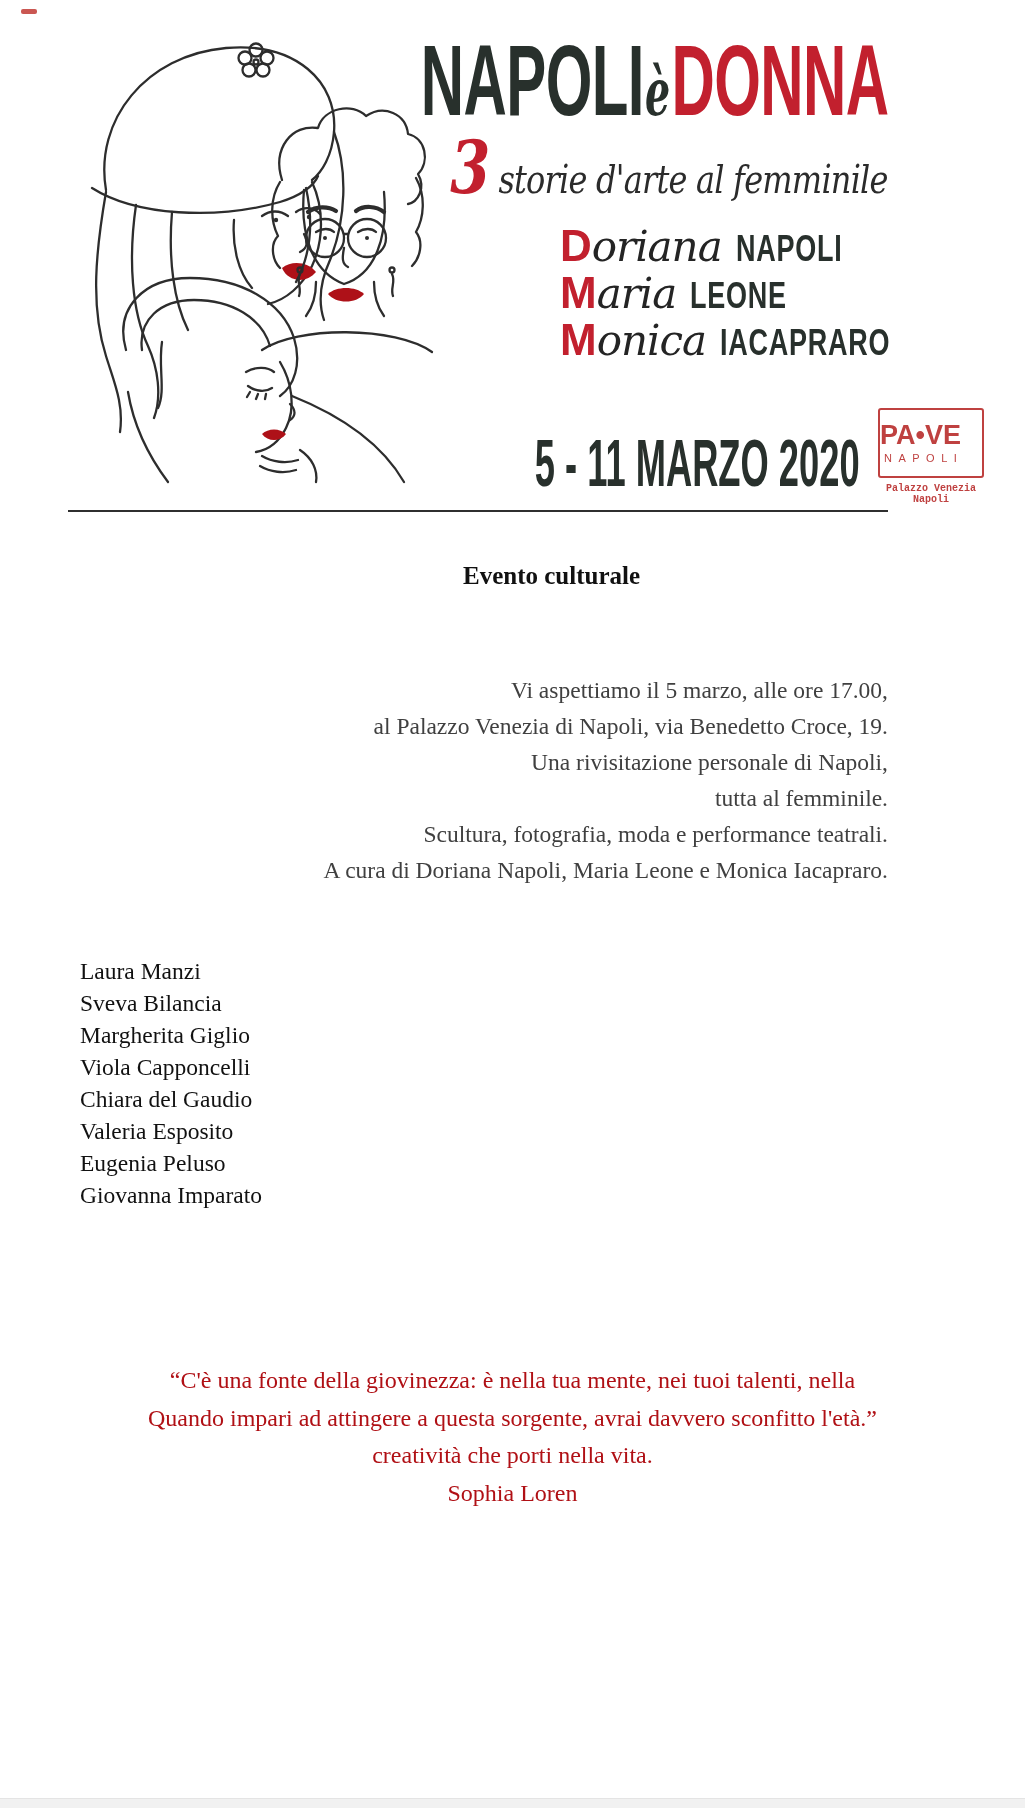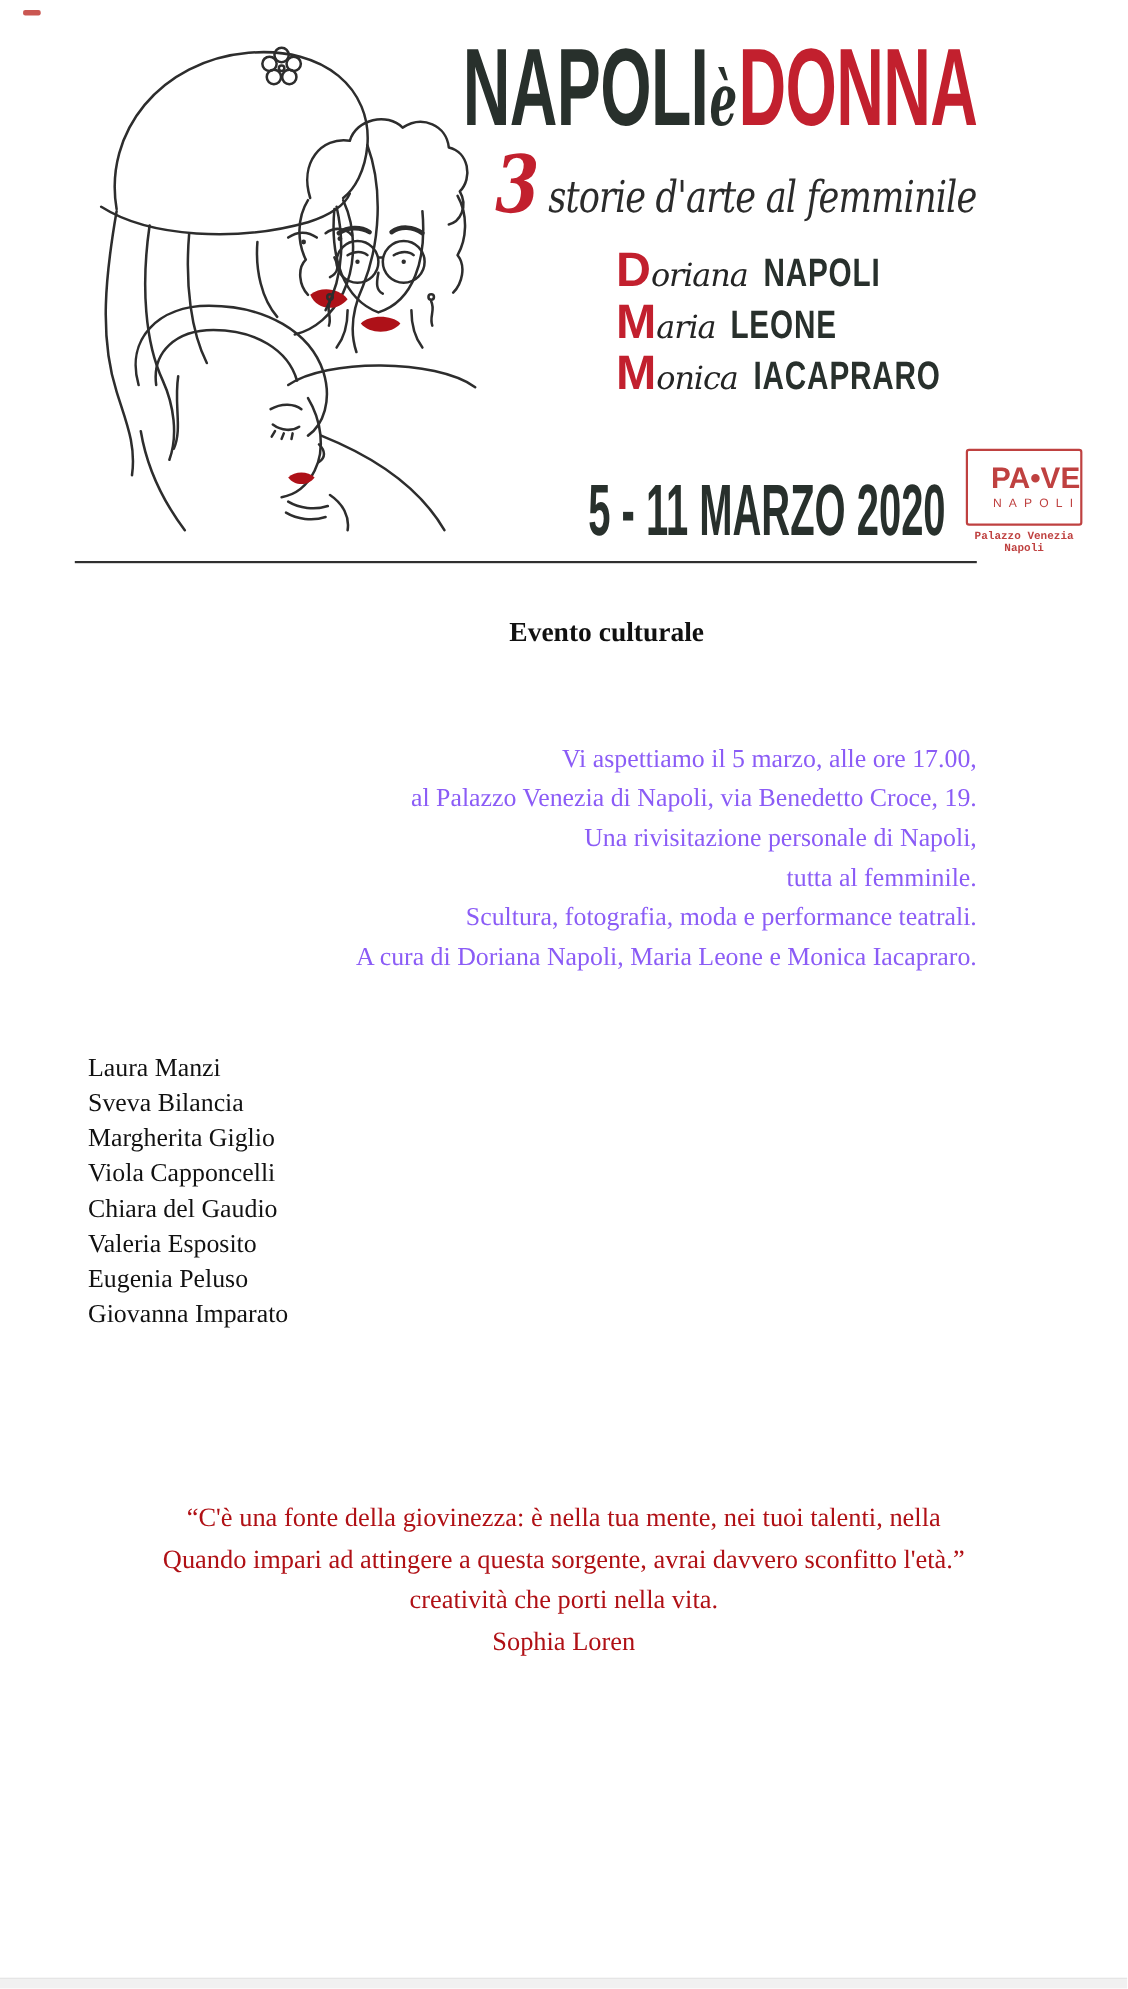--- a/index.html
+++ b/index.html
@@ -21,42 +21,42 @@
   .t-donna{font-family:"Liberation Sans",sans-serif;font-weight:700;font-size:100px;line-height:1;color:#c2202e;letter-spacing:-1px;}
 
   .subtitle-row{position:absolute;right:137px;top:132px;display:flex;align-items:baseline;white-space:nowrap;
                 transform:scaleX(.80);transform-origin:100% 50%;}
   .s-num{font-family:"DejaVu Serif",serif;font-style:italic;font-weight:700;font-size:72px;line-height:1;color:#c2202e;margin-right:10px;}
   .s-text{font-family:"DejaVu Serif",serif;font-style:italic;font-size:40px;line-height:1;color:#2b2b2b;letter-spacing:-1px;}
 
   .artists{position:absolute;left:560px;top:224px;}
   .artist-row{height:47px;display:flex;align-items:baseline;white-space:nowrap;}
   .a-initial{font-family:"Liberation Sans",sans-serif;font-weight:700;font-size:44px;line-height:1;color:#c2202e;}
-  .a-first{font-family:"DejaVu Serif",serif;font-style:italic;font-size:29px;line-height:1;color:#242424;letter-spacing:-1px;}
+  .a-first{font-family:"DejaVu Serif",serif;font-style:italic;font-size:42px;line-height:1;color:#242424;letter-spacing:-1px;}
   .a-last{font-family:"Liberation Sans",sans-serif;font-weight:700;font-size:36px;line-height:1;color:#28302c;
           margin-left:14px;display:inline-block;transform:scaleX(.75);transform-origin:0 50%;letter-spacing:1px;}
 
   .dates{position:absolute;right:165px;top:430px;font-family:"Liberation Sans",sans-serif;font-weight:700;
          font-size:66px;line-height:1;color:#28302c;white-space:nowrap;
          transform:scaleX(.55);transform-origin:100% 50%;}
 
   .logo-box{position:absolute;left:878px;top:408px;width:106px;height:70px;border:2px solid #bf4140;border-radius:3px;
-            box-sizing:border-box;display:flex;flex-direction:column;align-items:flex-end;justify-content:center;background:#fff;}
+            box-sizing:border-box;display:flex;flex-direction:column;align-items:flex-start;justify-content:center;background:#fff;}
   .logo-name{font-family:"Liberation Sans",sans-serif;font-weight:700;font-size:27px;line-height:1;color:#bf4140;}
   .logo-city{font-family:"Liberation Sans",sans-serif;font-size:11px;line-height:1;color:#bf4140;letter-spacing:6.5px;margin-top:4px;padding-left:4px;}
   .logo-caption{position:absolute;left:866px;top:483px;width:130px;text-align:center;
                 font-family:Liberation Mono, monospace;font-weight:600;font-size:10px;color:#bf4140;}
 
   .header-rule{position:absolute;left:68px;top:510px;width:820px;border-top:2px solid #2f2f2f;}
 
   
   .section-title{position:absolute;left:440px;top:562px;font-weight:700;font-size:25px;line-height:1.1;color:#111;margin-left:23px;}
 
   .intro{position:absolute;right:137px;top:672px;width:600px;text-align:right;}
-  .intro div{font-size:23.5px;line-height:36px;white-space:nowrap;color:#8b5cf6;}
+  .intro div{font-size:23.5px;line-height:36px;white-space:nowrap;color:#404040;}
 
   .participants{position:absolute;left:80px;top:955px;}
   .participants div{font-weight:400;font-size:23.5px;line-height:32px;white-space:nowrap;color:#111;}
 
   .quote{position:absolute;left:50px;right:50px;top:1362px;text-align:center;color:#b01015;}
   .quote div{font-weight:400;font-size:24px;line-height:37.5px;white-space:nowrap;}
 
   .bottom-bar{position:absolute;left:0;right:0;bottom:0;height:9px;background:#f1f1f1;border-top:1px solid #e4e4e4;}
 </style>
 </head>

